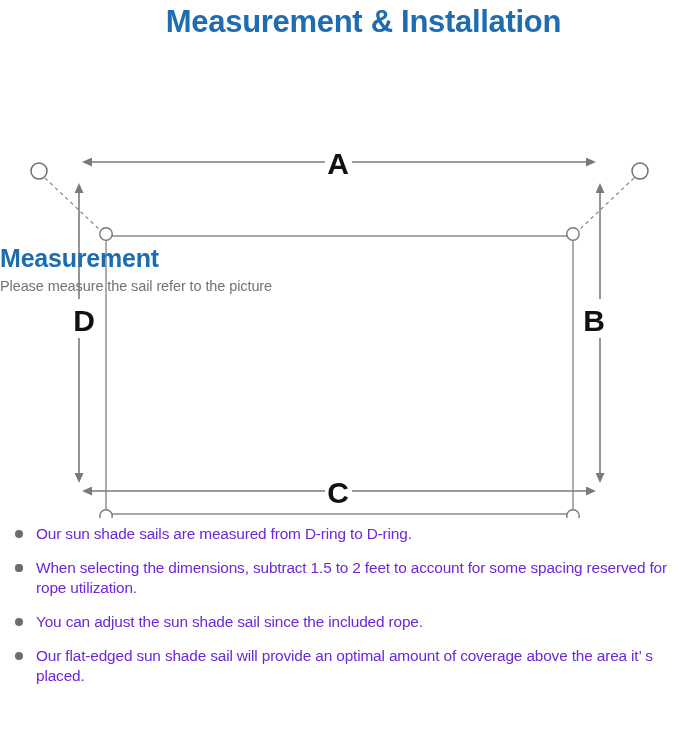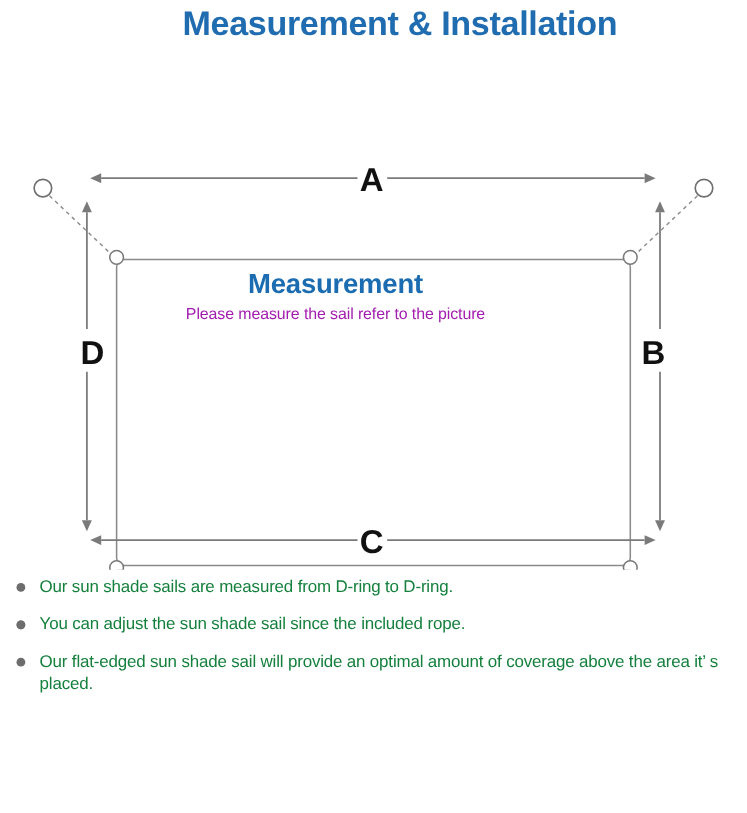--- a/index.html
+++ b/index.html
@@ -35,49 +35,49 @@
     position:absolute;
     left:0; top:48px;
     width:679px; height:470px;
   }
   #diagram svg { display:block; }
 
   .center-label {
     position:absolute;
     left:0;
     width:610px;
-    text-align:center;
+    text-align:left;
     pointer-events:none;
   }
   #measurement-heading {
     top:196px;
     font-size:25px;
     font-weight:bold;
     color:#1b6cb0;
     letter-spacing:-0.2px;
   }
   #measurement-sub {
     top:230px;
     font-size:14.5px;
-    color:#a21caf;
+    color:#737373;
     letter-spacing:-0.1px;
   }
 
   
   #notes {
     position:absolute;
     left:0; top:524px;
     width:679px;
   }
   .note-row {
     position:relative;
     padding-left:36px;
     padding-right:12px;
     margin-bottom:14px;
-    color:#15803d;
+    color:#6d28d9;
     font-size:15.4px;
     line-height:20px;
     letter-spacing:-0.15px;
   }
   .note-row .dot {
     position:absolute;
     left:15px;
     top:6px;
     width:8px; height:8px;
     border-radius:50%;
@@ -166,20 +166,24 @@
   <div id="notes">
     <div class="note-row">
       <span class="dot"></span>
       <span>Our sun shade sails are measured from D-ring to D-ring.</span>
     </div>
     <div class="note-row">
       <span class="dot"></span>
     </div>
     <div class="note-row">
       <span class="dot"></span>
+      <span>When selecting the dimensions, subtract 1.5 to 2 feet to account for some spacing reserved for rope utilization.</span>
+    </div>
+    <div class="note-row">
+      <span class="dot"></span>
       <span>You can adjust the sun shade sail since the included rope.</span>
     </div>
     <div class="note-row">
       <span class="dot"></span>
       <span>Our flat-edged sun shade sail will provide an optimal amount of coverage above the area it’ s placed.</span>
     </div>
   </div>
 
 </div>
 

